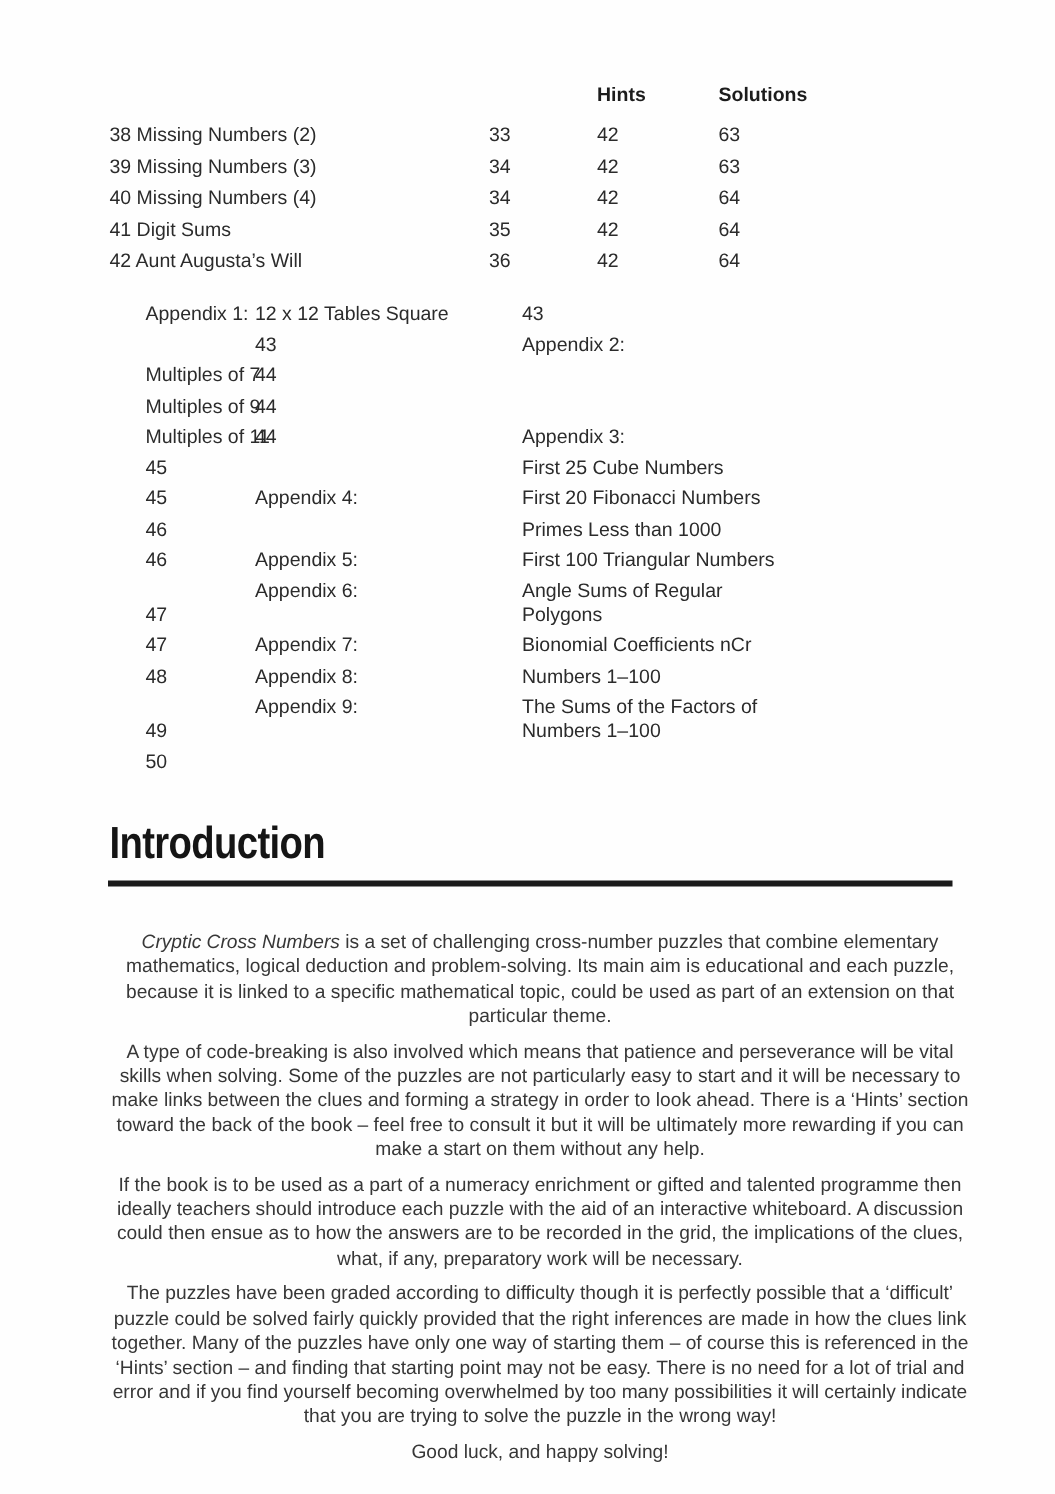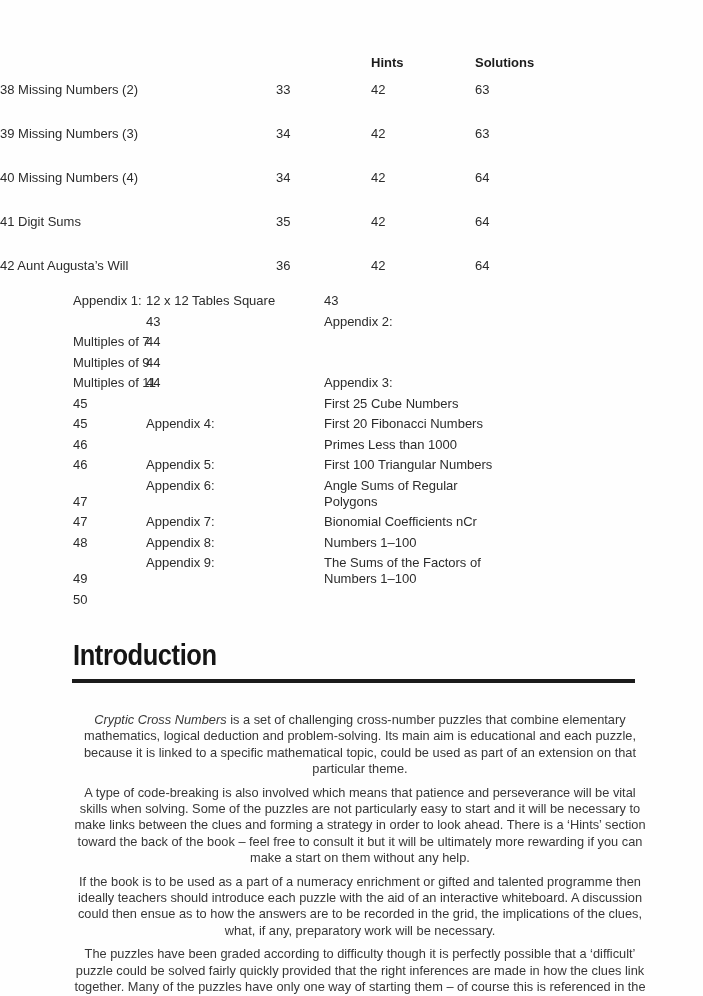--- a/index.html
+++ b/index.html
@@ -12,38 +12,38 @@
     background: #fefefe;
     color: #2e2e2e;
     overflow: hidden;
     padding-top: 52px;
   }
 
   
   .toc-grid {
     display: grid;
     grid-template-columns: 253px 72px 81px auto;
+    padding-left: 73px;
     font-size: 13px;
     line-height: 21px;
     color: #2b2b2b;
-    gap: 23px;
   }
   .toc-header { font-weight: bold; color: #1c1c1c; margin-bottom: 6px; }
   .toc-grid > div { white-space: nowrap; }
 
   
   .appendix-grid {
     display: grid;
     grid-template-columns: 73px 178px 40px;
     padding-left: 73px;
     margin-top: 17px;
     font-size: 13px;
     color: #2b2b2b;
   }
-  .ax-label, .ax-title, .ax-page { line-height: 16px; padding-bottom: 4.5px; white-space: nowrap; }
+  .ax-label, .ax-title, .ax-page { line-height: 16px; padding-bottom: 4.5px; white-space: nowrap; margin-left: 24px; }
   .ax-page { align-self: end; }
   .ax-title .t-line { display: block; }
 
   
   .intro-heading-wrap { margin: 26px 0 0 73px; }
   .intro-heading {
     display: inline-block;
     font-size: 30px;
     font-weight: bold;
     color: #151515;

